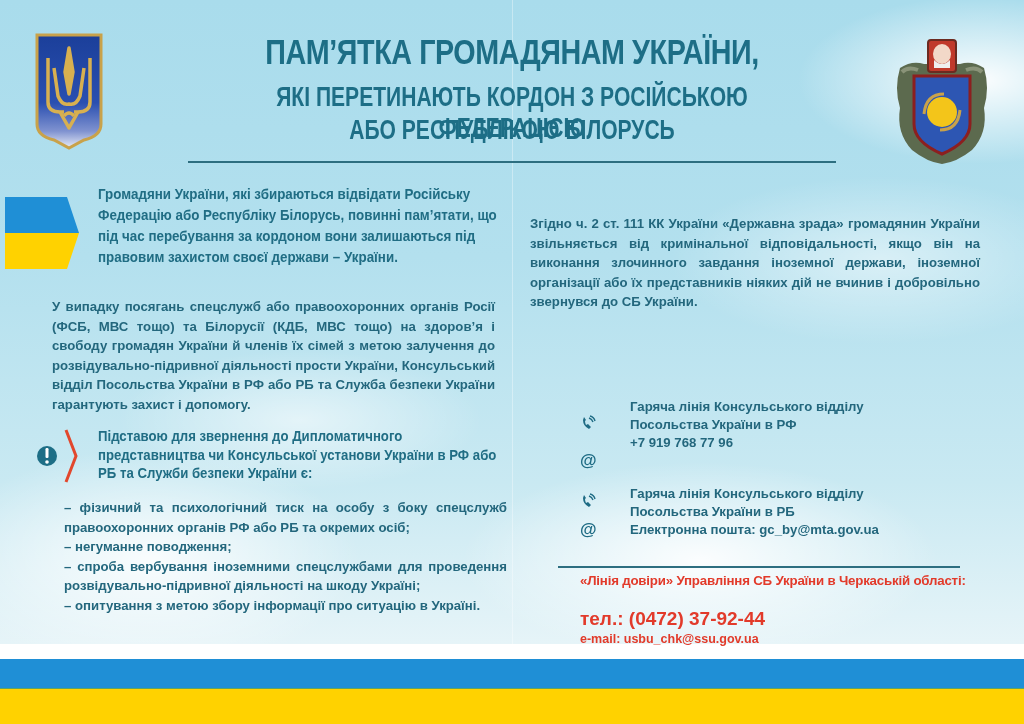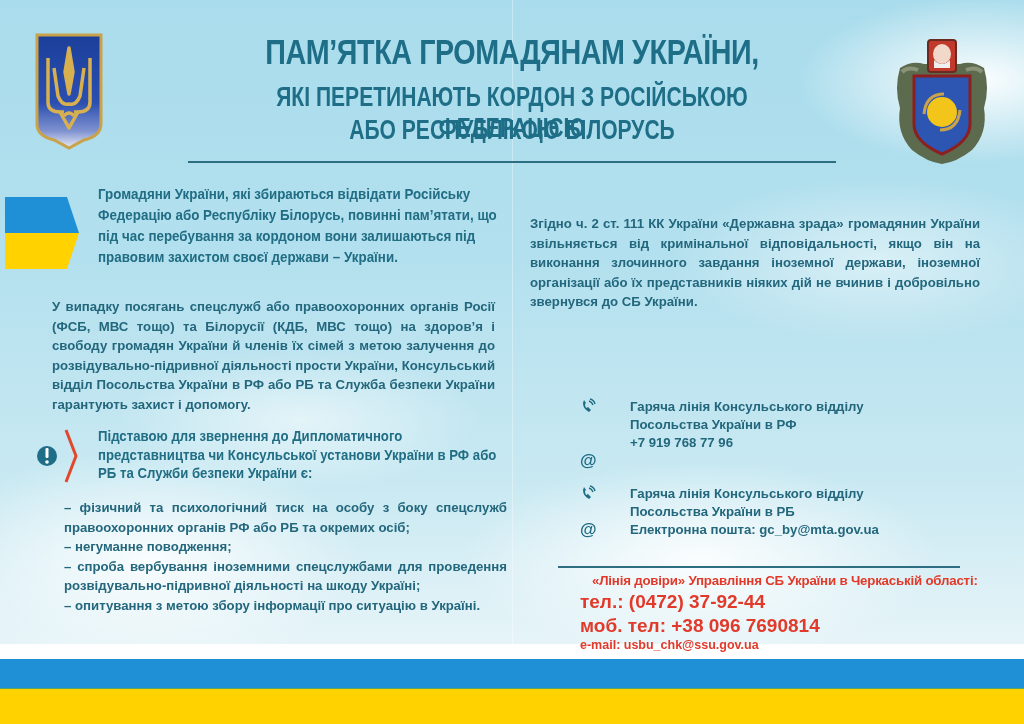--- a/index.html
+++ b/index.html
@@ -78,36 +78,36 @@
   }
   .treason {
     left: 530px; top: 185px; width: 450px; text-align: justify; color: #23677d; margin-top: 29px;
   }
   .consular {
     left: 530px; top: 298px; width: 450px; text-align: justify; color: #23677d;
   }
   .contact {
     position: absolute; left: 580px; width: 380px;
   }
-  .contact .row { display: flex; align-items: flex-start; }
+  .contact .row { display: flex; align-items: center; }
   .contact .ico {
     width: 50px; flex: 0 0 50px; color: #1e6b84; font-weight: bold; font-size: 17px;
     line-height: 18px;
   }
   .contact .lines { color: #23677d; font-weight: bold; font-size: 13.2px; line-height: 18px; }
   .contact-ru { top: 398px; }
   .contact-by { top: 485px; }
   .red-rule {
     position: absolute; left: 558px; top: 566px; width: 402px; height: 2px; background: #2d6e80;
   }
   .trust {
     position: absolute; left: 580px; top: 572px; width: 400px; color: #e23a2a; font-weight: bold;
   }
-  .trust .t-head { font-size: 13.3px; line-height: 18px; letter-spacing: -0.2px; margin-left: 12px; }
-  .trust .t-tel { font-size: 19px; line-height: 24px; }
+  .trust .t-head { font-size: 13.3px; line-height: 18px; letter-spacing: -0.2px; }
+  .trust .t-tel { font-size: 19px; line-height: 24px; margin-top: 17px; }
   .trust .t-mob { font-size: 19px; line-height: 23px; }
   .trust .t-mail { font-size: 12.5px; line-height: 16px; }
   
   .flag-blue {
     position: absolute; left: 0; top: 659px; width: 1024px; height: 29px; background: #1f8fd6;
   }
   .flag-yellow {
     position: absolute; left: 0; top: 689px; width: 1024px; height: 35px; background: #ffd200;
   }
   .flag-seam {
@@ -227,20 +227,19 @@
       <span class="ico">@</span>
       <div class="lines">Електронна пошта: gc_by@mta.gov.ua</div>
     </div>
   </div>
 
   <div class="red-rule"></div>
 
   <div class="trust">
     <div class="t-head">«Лінія довіри» Управління СБ України в Черкаській області:</div>
     <div class="t-tel">тел.: (0472) 37-92-44</div>
-    <div class="t-mob">моб. тел: +38 096 7690814</div>
     <div class="t-mail">e-mail:  usbu_chk@ssu.gov.ua</div>
   </div>
 
   <div class="flag-blue"></div>
   <div class="flag-seam"></div>
   <div class="flag-yellow"></div>
 </div>
 
 </body></html>

